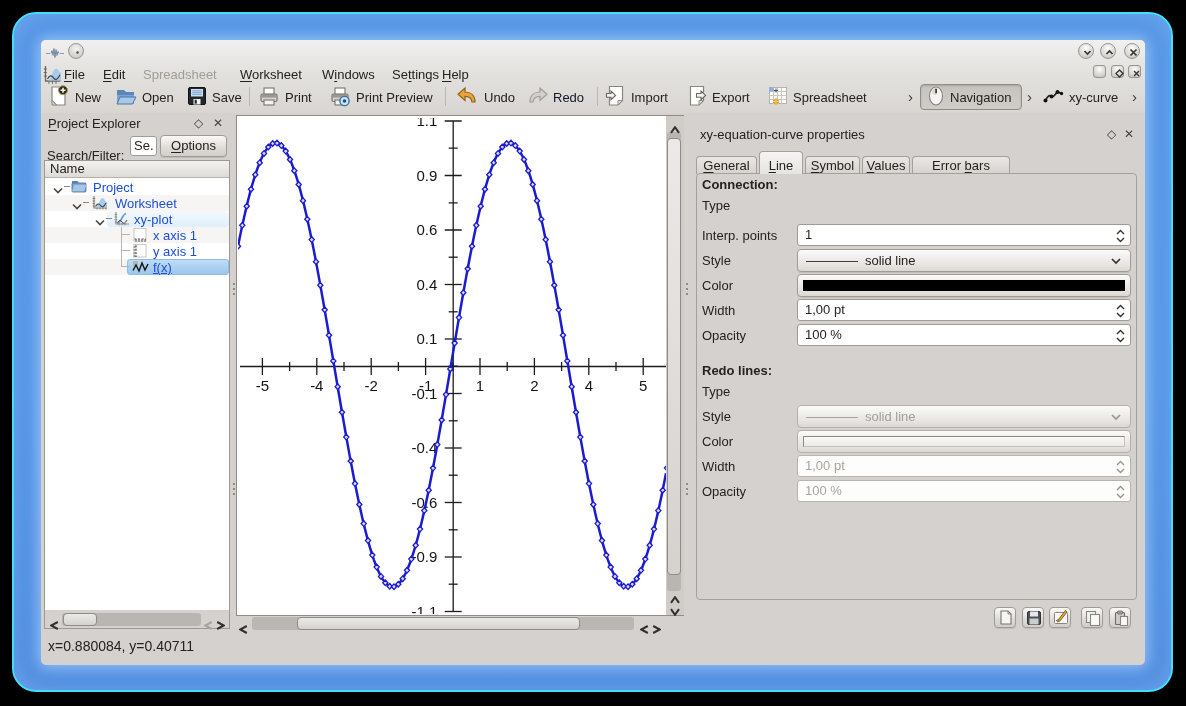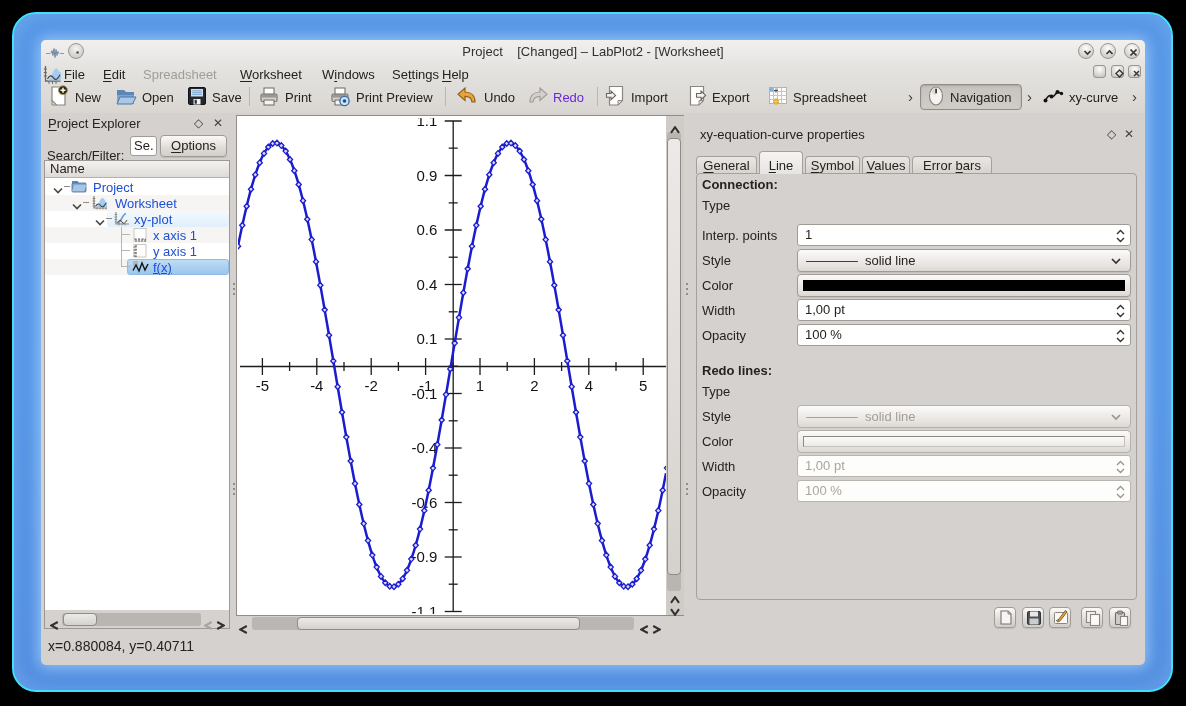--- a/index.html
+++ b/index.html
@@ -84,21 +84,20 @@
 
  <div style="position:absolute;left:5px;top:5px;"><svg width="18" height="11" viewBox="0 0 18 11" style="">
         <path d="M0 5.5 h4 M14 5.5 h4" stroke="#8a99ac" stroke-width="1.2"></path>
         <path d="M5 5.5 l1-3 1 5 1-7 1 9 1-8 1 6 1-4 1 2" stroke="#7388a3" stroke-width="1" fill="none"></path>
       </svg></div>
  <div class="rbtn" style="left:27px;background:radial-gradient(circle at 50% 35%,#f6f5f4,#cfccc8 75%,#b5b2ad);">
       <svg width="13" height="13">
         <circle cx="6.5" cy="6.5" r="1.3" fill="#55514b"></circle>
       </svg>
     </div>
- <div id="title">Project&nbsp;&nbsp;&nbsp;&nbsp;[Changed] – LabPlot2 - [Worksheet]</div>
  <div class="rbtn" style="left:1037px;">
       <svg width="13" height="13" viewBox="0 0 13 13">
         <path d="M3.5 5 l3 3 3-3" fill="none" stroke="#39352f" stroke-width="1.7"></path>
       </svg>
     </div>
  <div class="rbtn" style="left:1059px;">
       <svg width="13" height="13" viewBox="0 0 13 13">
         <path d="M3.5 8 l3-3 3 3" fill="none" stroke="#39352f" stroke-width="1.7"></path>
       </svg>
     </div>
@@ -174,21 +173,21 @@
         </svg></div>
       <div class="tbl" style="left:315px;">Print Preview</div>
   <div class="tsep" style="left:404px;"></div>
   <div class="tbi" style="left:416px;"><svg width="22" height="22" viewBox="0 0 22 22" style="">
           <path d="M18 17 c0-7 -4.5-10 -10-10 l0-4 -7 6.2 7 6.2 0-4 c4 0 6.5 1.6 7 5.6 z" fill="#eaa339" stroke="#8f621a" stroke-width="1.2"></path>
         </svg></div>
       <div class="tbl" style="left:443px;">Undo</div>
   <div class="tbi" style="left:485px;"><svg width="22" height="22" viewBox="0 0 22 22" style="">
           <path d="M4 17 c0-7 4.5-10 10-10 l0-4 7 6.2 -7 6.2 0-4 c-4 0-6.5 1.6 -7 5.6 z" fill="#d3d0cb" stroke="#a19d97" stroke-width="1.2"></path>
         </svg></div>
-      <div class="tbl" style="left:512px;color:#6d28d9;">Redo</div>
+      <div class="tbl" style="left:512px;color:#0f172a;">Redo</div>
   <div class="tsep" style="left:556px;"></div>
   <div class="tbi" style="left:564px;"><svg width="22" height="22" viewBox="0 0 22 22" style="">
           <path d="M4.5 1.5 h13 v14 l-4.5 4.5 h-8.5 z" fill="#fff" stroke="#8a867f" stroke-width="1.2"></path>
           <path d="M17.5 15.5 l-4.5 4.5 v-4.5 z" fill="#dcd9d4" stroke="#8a867f" stroke-width="0.9"></path>
           <path d="M1.5 8.5 h4.5 l0-2.4 4.6 4.3 -4.6 4.3 0-2.4 h-4.5 z" fill="#f4f3f1" stroke="#6b675f" stroke-width="1.1"></path>
         </svg></div>
       <div class="tbl" style="left:590px;">Import</div>
   <div class="tbi" style="left:645px;"><svg width="22" height="22" viewBox="0 0 22 22" style="">
           <path d="M4.5 1.5 h13 v14 l-4.5 4.5 h-8.5 z" fill="#fff" stroke="#8a867f" stroke-width="1.2"></path>
           <path d="M17.5 15.5 l-4.5 4.5 v-4.5 z" fill="#dcd9d4" stroke="#8a867f" stroke-width="0.9"></path>
@@ -509,21 +508,21 @@
       </svg></div>
 
  <div id="rdock">
   <div class="dktitle" style="position:absolute;left:10px;top:3px;">xy-equation-curve properties</div>
   <div style="position:absolute;left:417px;top:3px;font-size:12px;color:#45413c;">◇</div>
   <div style="position:absolute;left:434px;top:3px;font-size:12px;color:#45413c;">✕</div>
   <div class="tab" style="left:6px;width:61px;"><u>G</u>eneral</div>
       <div class="tab act" style="left:69px;width:44px;"><u>L</u>ine</div>
       <div class="tab" style="left:115px;width:55px;"><u>S</u>ymbol</div>
       <div class="tab" style="left:172px;width:48px;"><u>V</u>alues</div>
-      <div class="tab" style="left:222px;width:80px;">Error <u>b</u>ars</div>
+      <div class="tab" style="left:222px;width:98px;">Error <u>b</u>ars</div>
   <div id="pane"></div>
   <div class="flab" style="top:53px;font-weight:bold;">Connection:</div>
 <div class="flab" style="top:74px;">Type</div>
 <div class="flab" style="top:104px;">Interp. points</div>
 <div class="spin" style="left:107px;top:100px;width:334px;">1<svg class="sa" width="11" height="16" viewBox="0 0 11 16">
           <path d="M2 6 l3.5-3.5 3.5 3.5 M2 10 l3.5 3.5 3.5-3.5" fill="none" stroke="#35312c" stroke-width="1.4"></path>
         </svg></div>
 <div class="flab" style="top:129px;">Style</div>
 <div class="combo" style="left:107px;top:125px;width:334px;"><span><span class="lsm"></span>solid line</span><svg class="cv" width="14" height="9" viewBox="0 0 14 9">
           <path d="M3 2 l4 4 4-4" fill="none" stroke="#35312c" stroke-width="1.7"></path>

